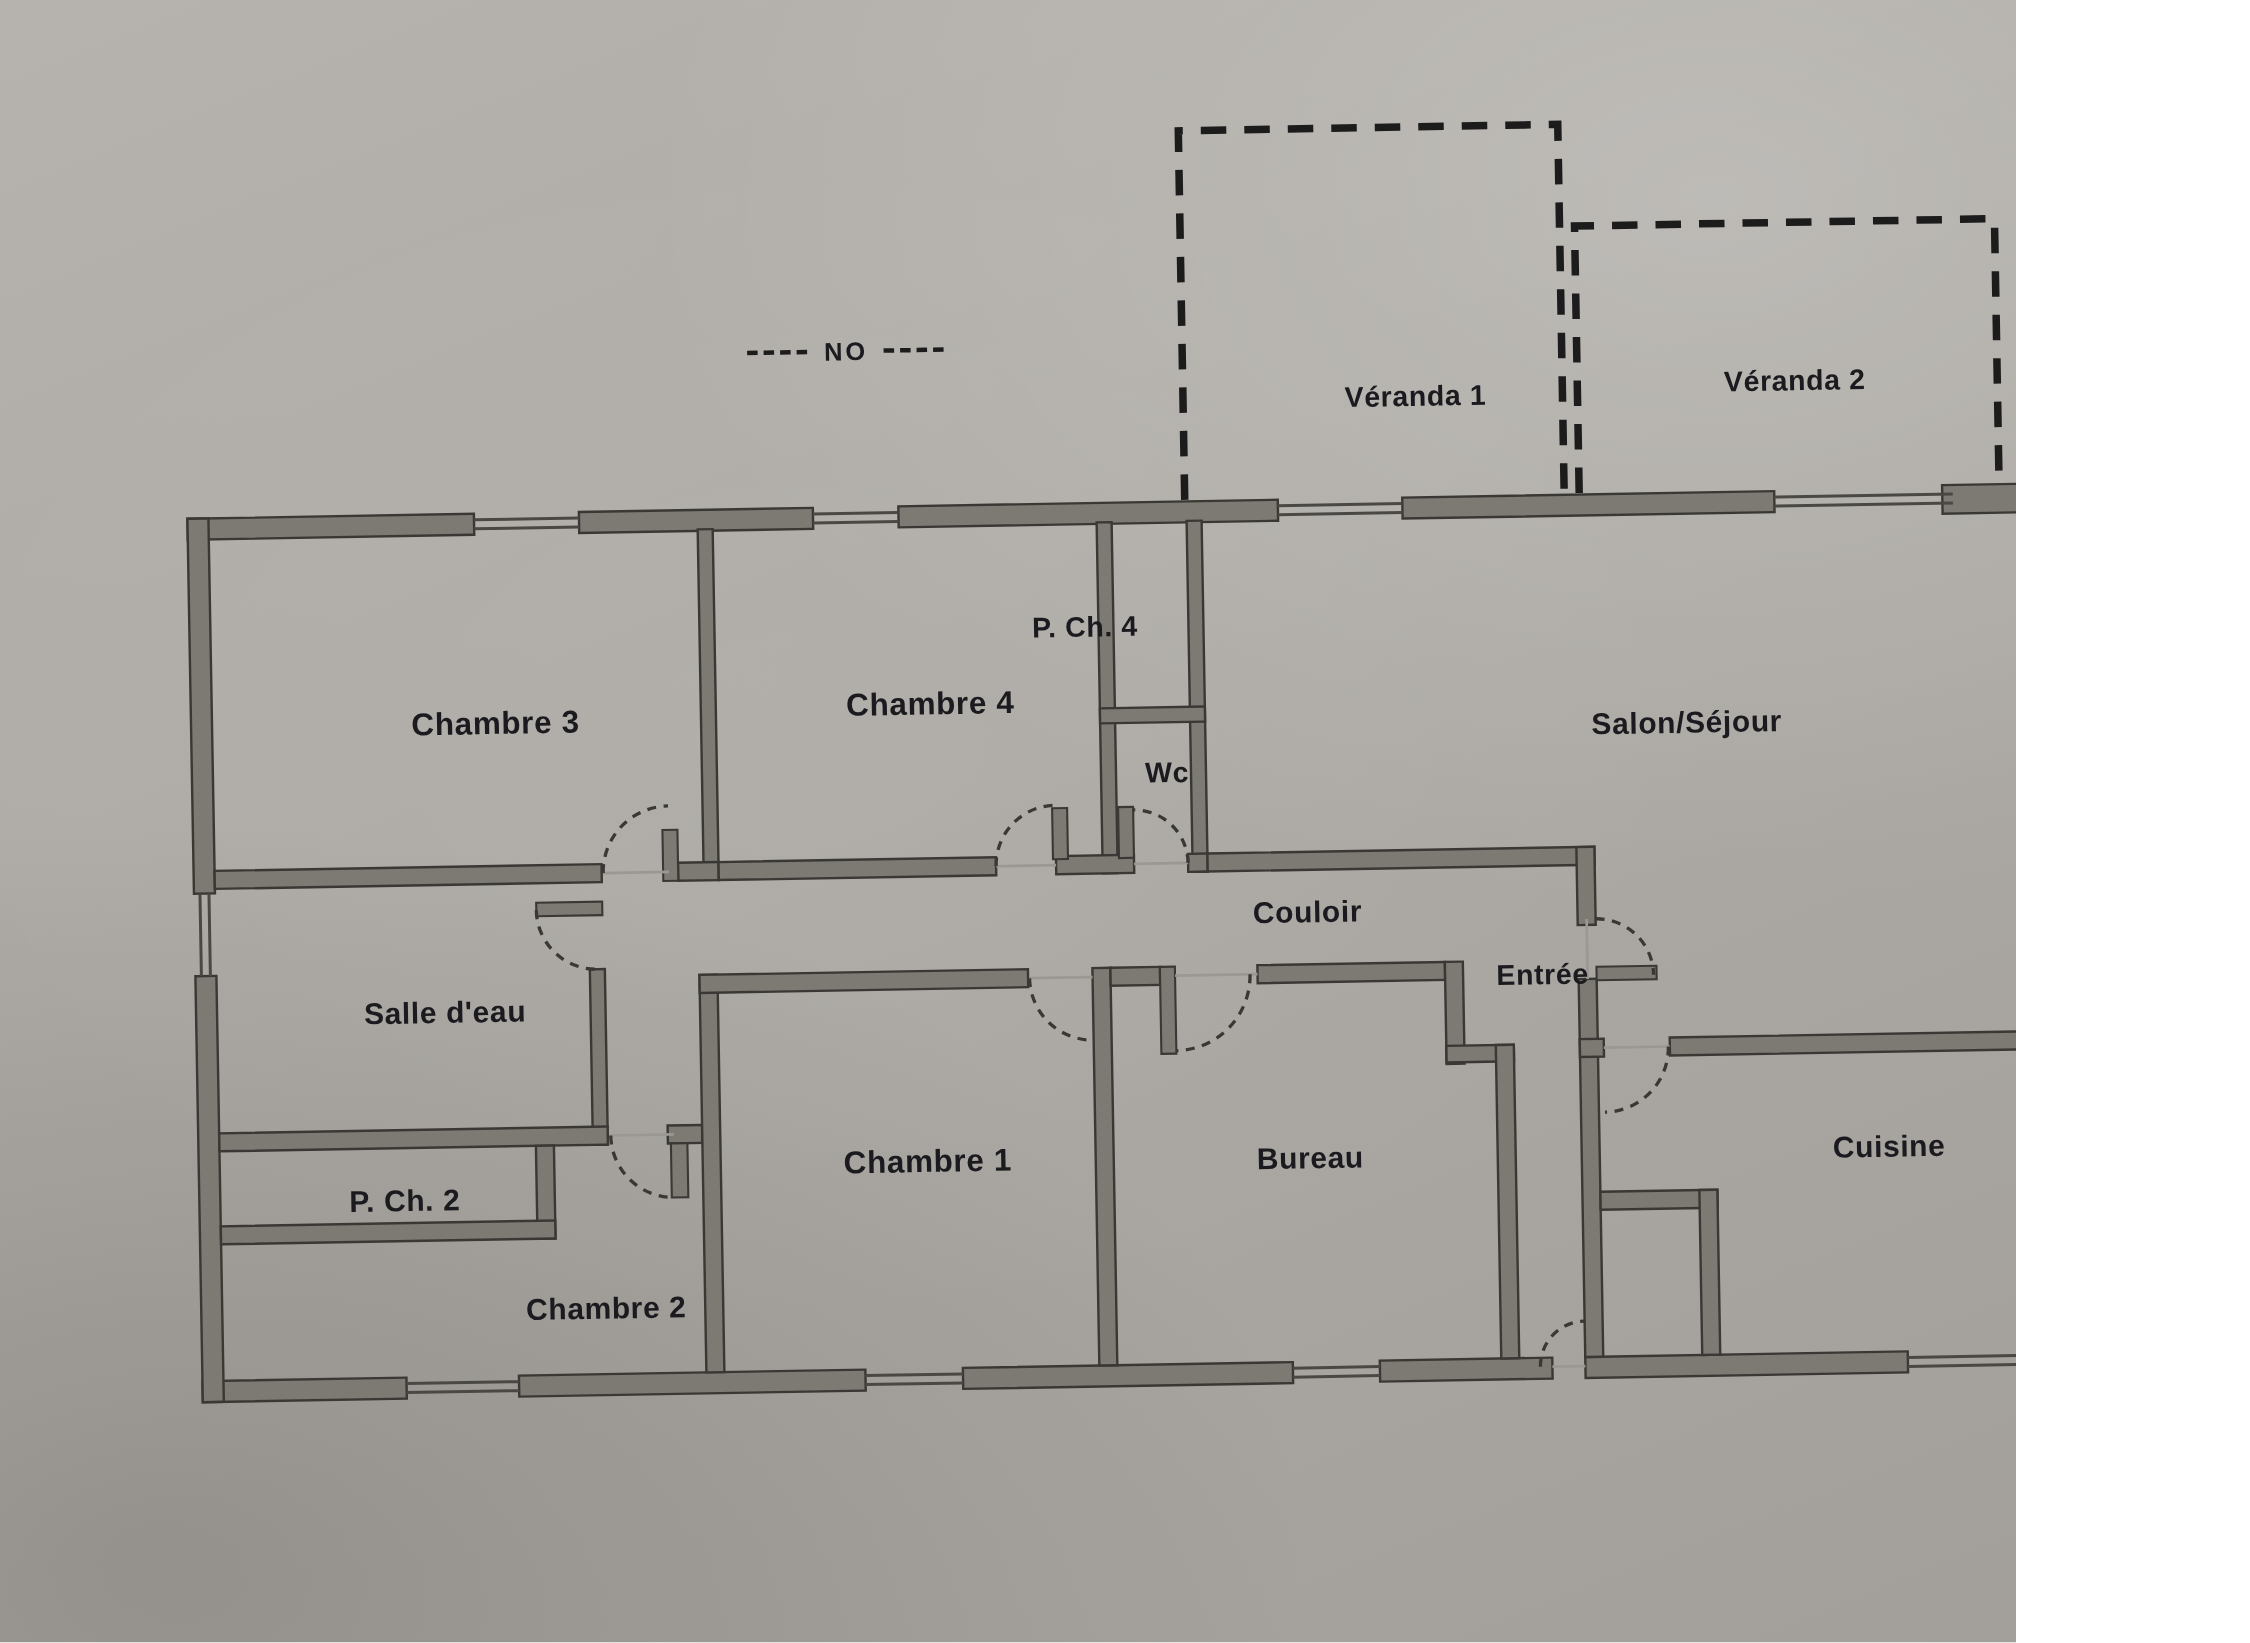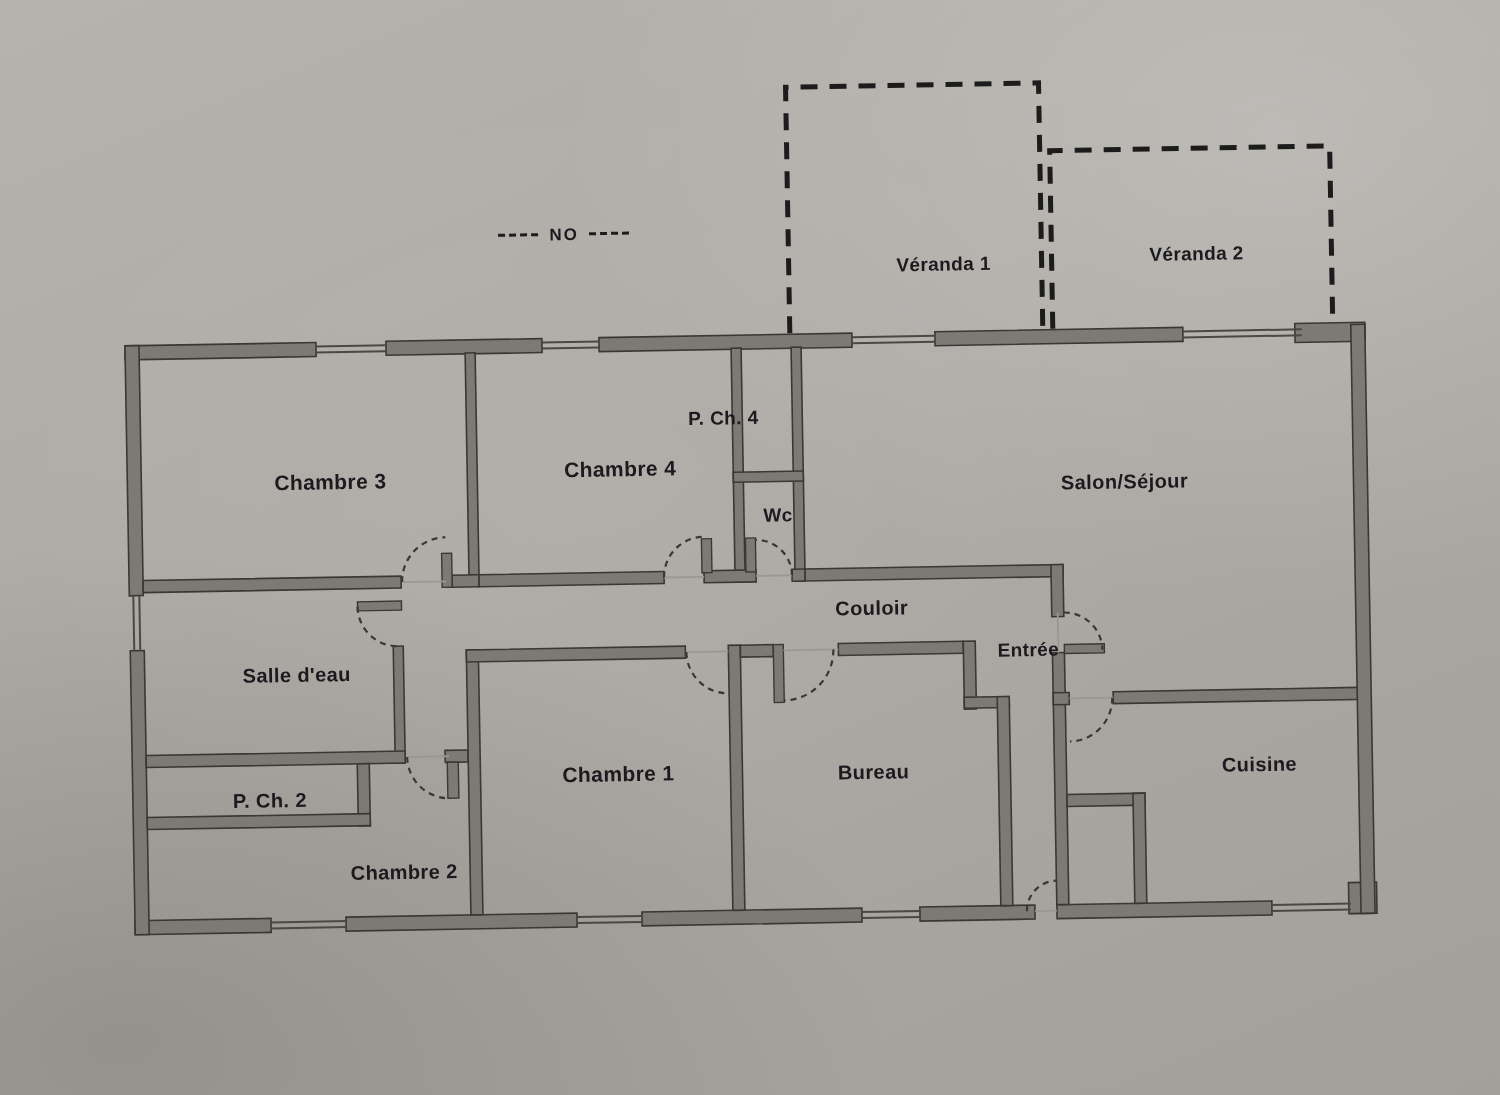--- a/index.html
+++ b/index.html
@@ -1,18 +1,18 @@
 <!DOCTYPE html>
 <html><head>
 <meta charset="utf-8">
 <style>
   html,body{margin:0;padding:0;}
   .page{
     position:relative;
-    width:1500px;height:1095px;
+    width:1344px;height:1095px;
     overflow:hidden;
     background:
       radial-gradient(1200px 800px at 85% 12%, rgba(255,255,255,0.18), rgba(255,255,255,0) 60%),
       radial-gradient(1400px 900px at 8% 95%, rgba(40,38,36,0.16), rgba(40,38,36,0) 55%),
       radial-gradient(900px 600px at 40% 45%, rgba(255,255,255,0.05), rgba(0,0,0,0) 70%),
       linear-gradient(158deg,#b6b3ae 0%, #adaaa5 45%, #a3a09b 100%);
     font-family:"Liberation Sans", sans-serif;
   }
   svg.plan{position:absolute;left:0;top:0;}
   .wall{fill:#7d7a74;stroke:#3a3834;stroke-width:1.6;}

